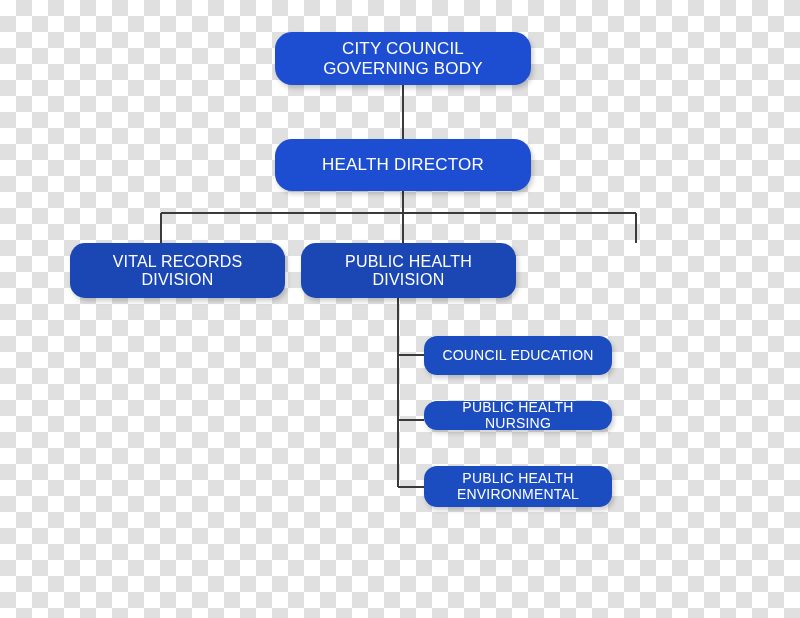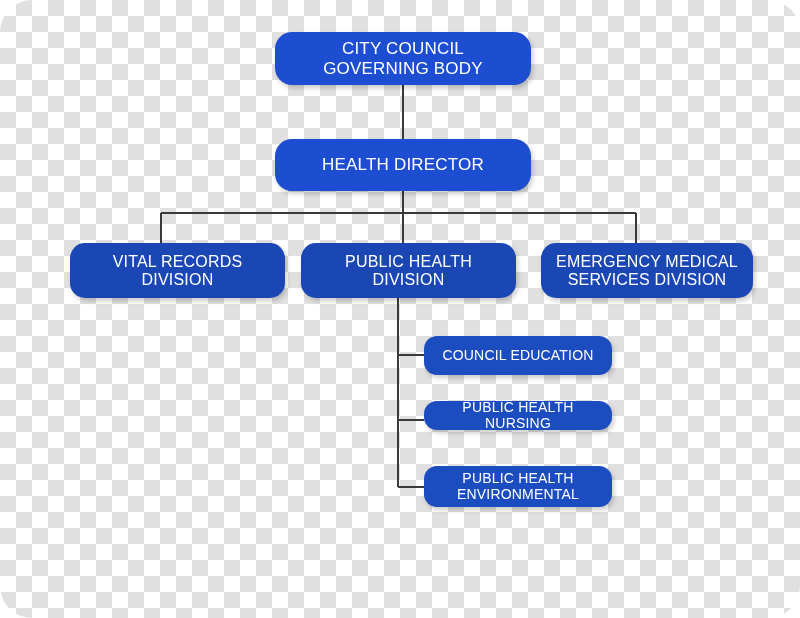--- a/index.html
+++ b/index.html
@@ -16,21 +16,20 @@
     position: relative;
     width: 800px;
     height: 618px;
     
     background-color: #ffffff;
     background-image:
       linear-gradient(45deg, #e0e0e0 25%, transparent 25%, transparent 75%, #e0e0e0 75%, #e0e0e0),
       linear-gradient(45deg, #e0e0e0 25%, transparent 25%, transparent 75%, #e0e0e0 75%, #e0e0e0);
     background-size: 32px 32px;
     background-position: 0 0, 16px 16px;
-    border-radius: 32px;
   }
   .lines {
     position: absolute;
     left: 0;
     top: 0;
     width: 800px;
     height: 618px;
     pointer-events: none;
   }
   .node {
@@ -89,24 +88,20 @@
   <div class="node level-2" style="left:70px; top:243px; width:215px; height:55px;">
     <span>VITAL RECORDS
 DIVISION</span>
   </div>
 
   <div class="node level-2" style="left:301px; top:243px; width:215px; height:55px;">
     <span>PUBLIC HEALTH
 DIVISION</span>
   </div>
 
-  <div class="node level-2" style="left:541px; top:243px; width:212px; height:55px;">
-    <span>EMERGENCY MEDICAL
-SERVICES DIVISION</span>
-  </div>
 
   <div class="node level-3" style="left:424px; top:336px; width:188px; height:39px;">
     <span>COUNCIL EDUCATION</span>
   </div>
 
   <div class="node level-3" style="left:424px; top:401px; width:188px; height:29px;">
     <span>PUBLIC HEALTH NURSING</span>
   </div>
 
   <div class="node level-3" style="left:424px; top:466px; width:188px; height:41px;">

